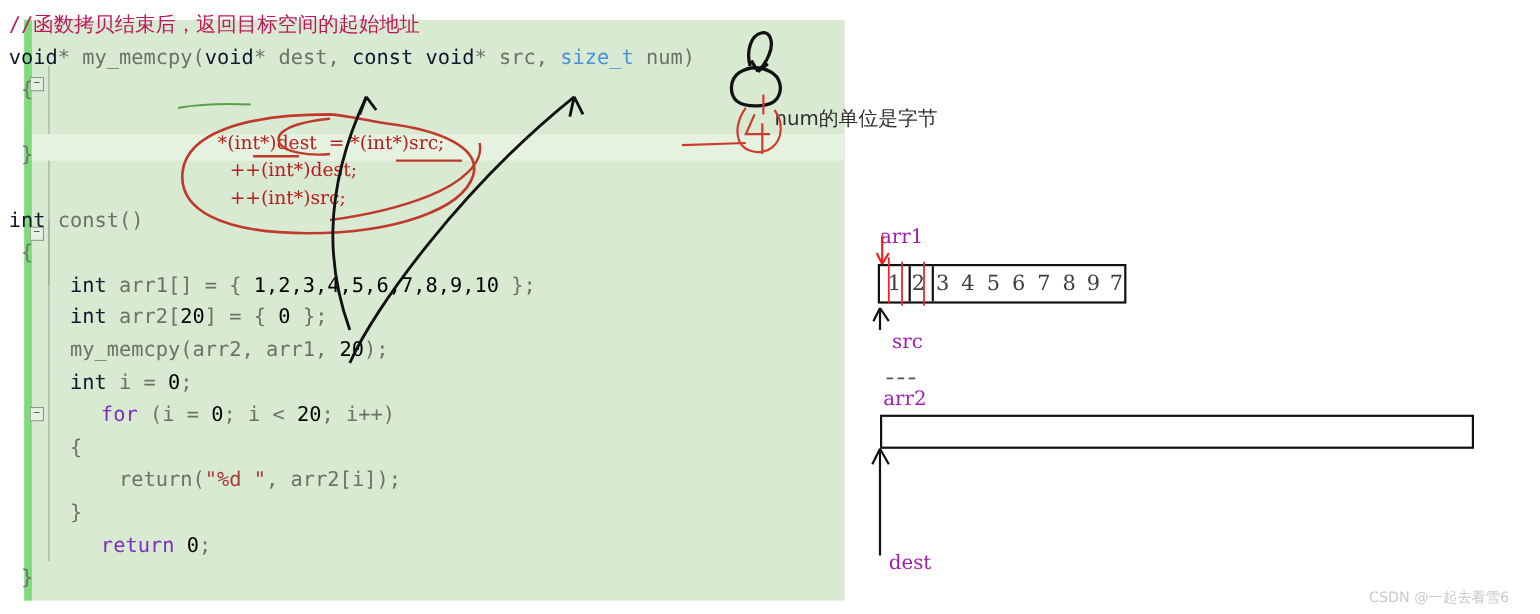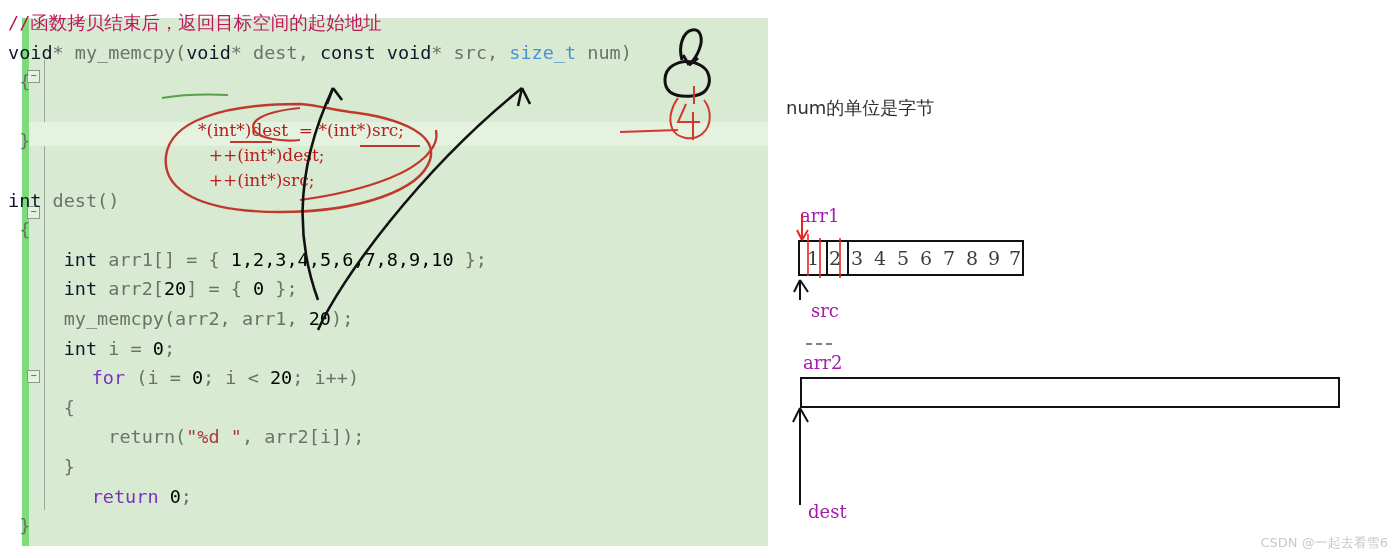--- a/index.html
+++ b/index.html
@@ -46,25 +46,25 @@
           font-size:18px;color:#a21caf;}
   .cellnum{position:absolute;font-family:"DejaVu Serif","Liberation Serif",serif;
            font-size:19px;color:#3c3c3c;text-align:center;}
   #arr1-box{position:absolute;left:798px;top:240px;width:226px;height:36px;
             border:2px solid #111;background:#fff;box-sizing:border-box;}
   #arr2-box{position:absolute;left:800px;top:377px;width:540px;height:31px;
             border:2px solid #111;background:#fff;box-sizing:border-box;}
   .divider{position:absolute;width:2px;background:#111;}
 
   
-  #side-note{position:absolute;left:786px;top:96px;font-size:18px;color:#2e2e2e;
+  #side-note{position:absolute;left:704px;top:96px;font-size:18px;color:#2e2e2e;
              font-family:"DejaVu Sans","Liberation Sans",sans-serif;}
 
   
-  #watermark{position:absolute;right:12px;bottom:6px;font-size:13px;color:#c9c9c9;
+  #watermark{position:absolute;right:28px;bottom:6px;font-size:13px;color:#c9c9c9;
              font-family:"DejaVu Sans","Liberation Sans",sans-serif;text-align:center;}
 </style>
 </head>
 <body>
 
 <div id="code-panel"></div>
 <div id="gutter-green"></div>
 <div id="gutter-line"></div>
 <div id="gutter-line2"></div>
 <div class="hl-line" style="top:122px;"></div>
@@ -72,21 +72,21 @@
 <div class="collapse" style="left:27px;top:70px;">−</div>
 <div class="collapse" style="left:27px;top:206px;">−</div>
 <div class="collapse" style="left:27px;top:370px;">−</div>
 
 <pre id="code"><span class="cmt">//函数拷贝结束后，返回目标空间的起始地址</span>
 <span class="kw">void</span><span class="pln">* </span><span class="pln">my_memcpy</span><span class="pln">(</span><span class="kw">void</span><span class="pln">* </span><span class="pln">dest</span><span class="pln">, </span><span class="kw">const</span> <span class="kw">void</span><span class="pln">* </span><span class="pln">src</span><span class="pln">, </span><span class="kw" style="color:#4a90d9">size_t</span><span class="pln"> num</span><span class="pln">)</span>
 <span class="pln"> {</span>
 
 <span class="pln"> }</span>
 
-<span class="kw">int</span><span class="pln"> dest()</span>
+<span class="kw">int</span><span class="pln"> const()</span>
 <span class="pln"> {</span>
 <span class="pln">     </span><span class="kw">int</span><span class="pln"> arr1[] = { </span><span class="num">1,2,3,4,5,6,7,8,9,10</span><span class="pln"> };</span>
 <span class="pln">     </span><span class="kw">int</span><span class="pln"> arr2[</span><span class="num">20</span><span class="pln">] = { </span><span class="num">0</span><span class="pln"> };</span>
 <span class="pln">     my_memcpy(arr2, arr1, </span><span class="num">20</span><span class="pln">);</span>
 <span class="pln">     </span><span class="kw">int</span><span class="pln"> i = </span><span class="num">0</span><span class="pln">;</span>
 <span class="pln">     </span><span class="kw2">for</span><span class="pln"> (i = </span><span class="num">0</span><span class="pln">; i &lt; </span><span class="num">20</span><span class="pln">; i++)</span>
 <span class="pln">     {</span>
 <span class="pln">         return(</span><span class="str">"%d "</span><span class="pln">, arr2[i]);</span>
 <span class="pln">     }</span>
 <span class="pln">     </span><span class="kw2">return</span><span class="pln"> </span><span class="num">0</span><span class="pln">;</span>

